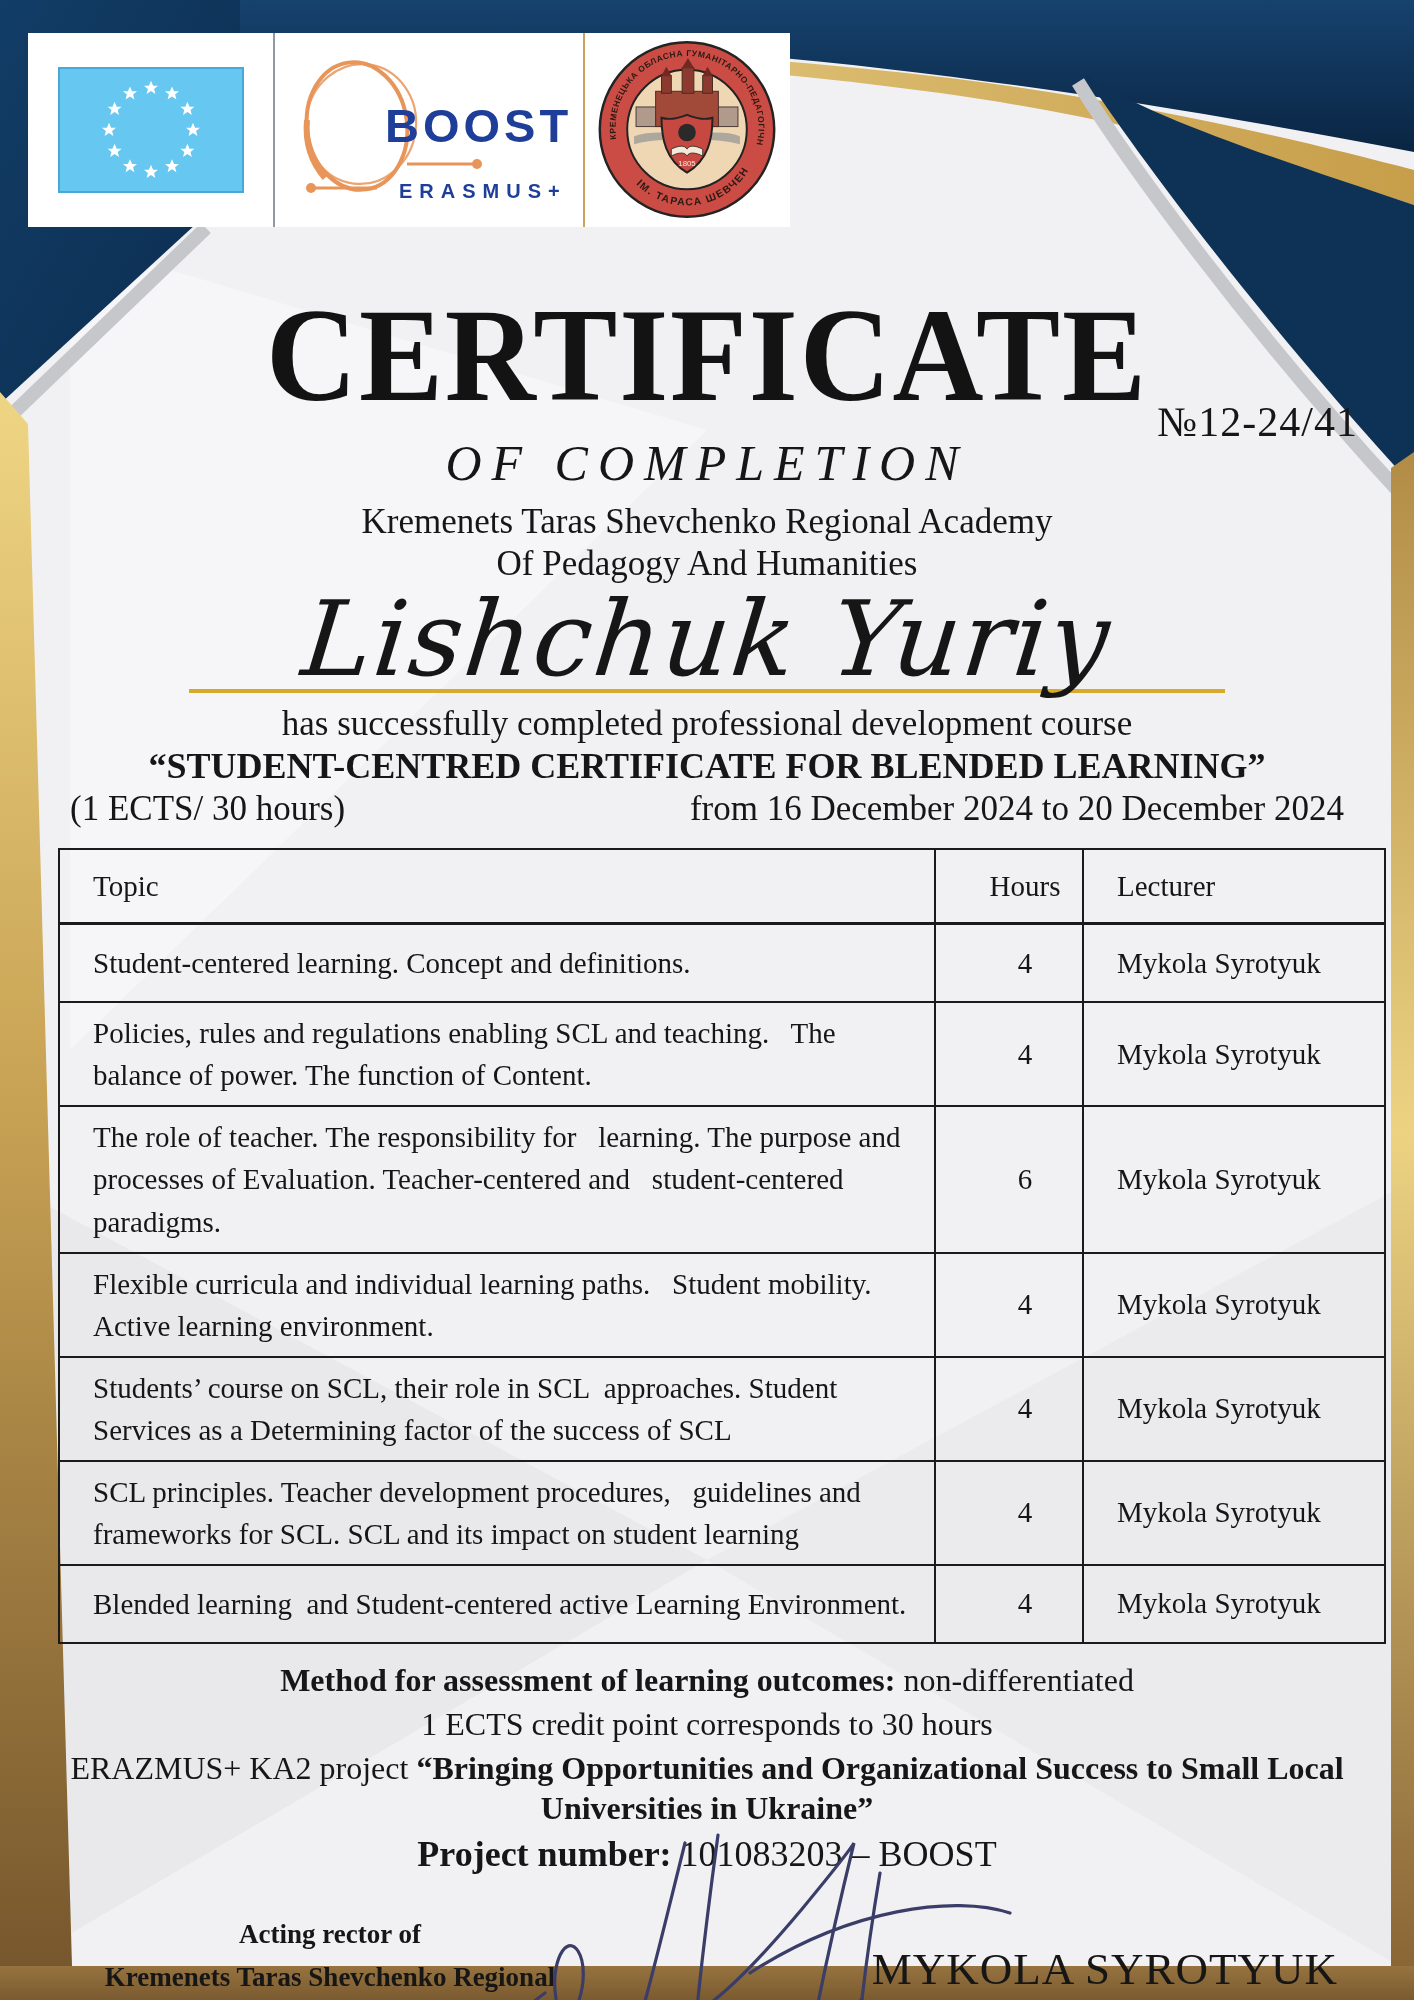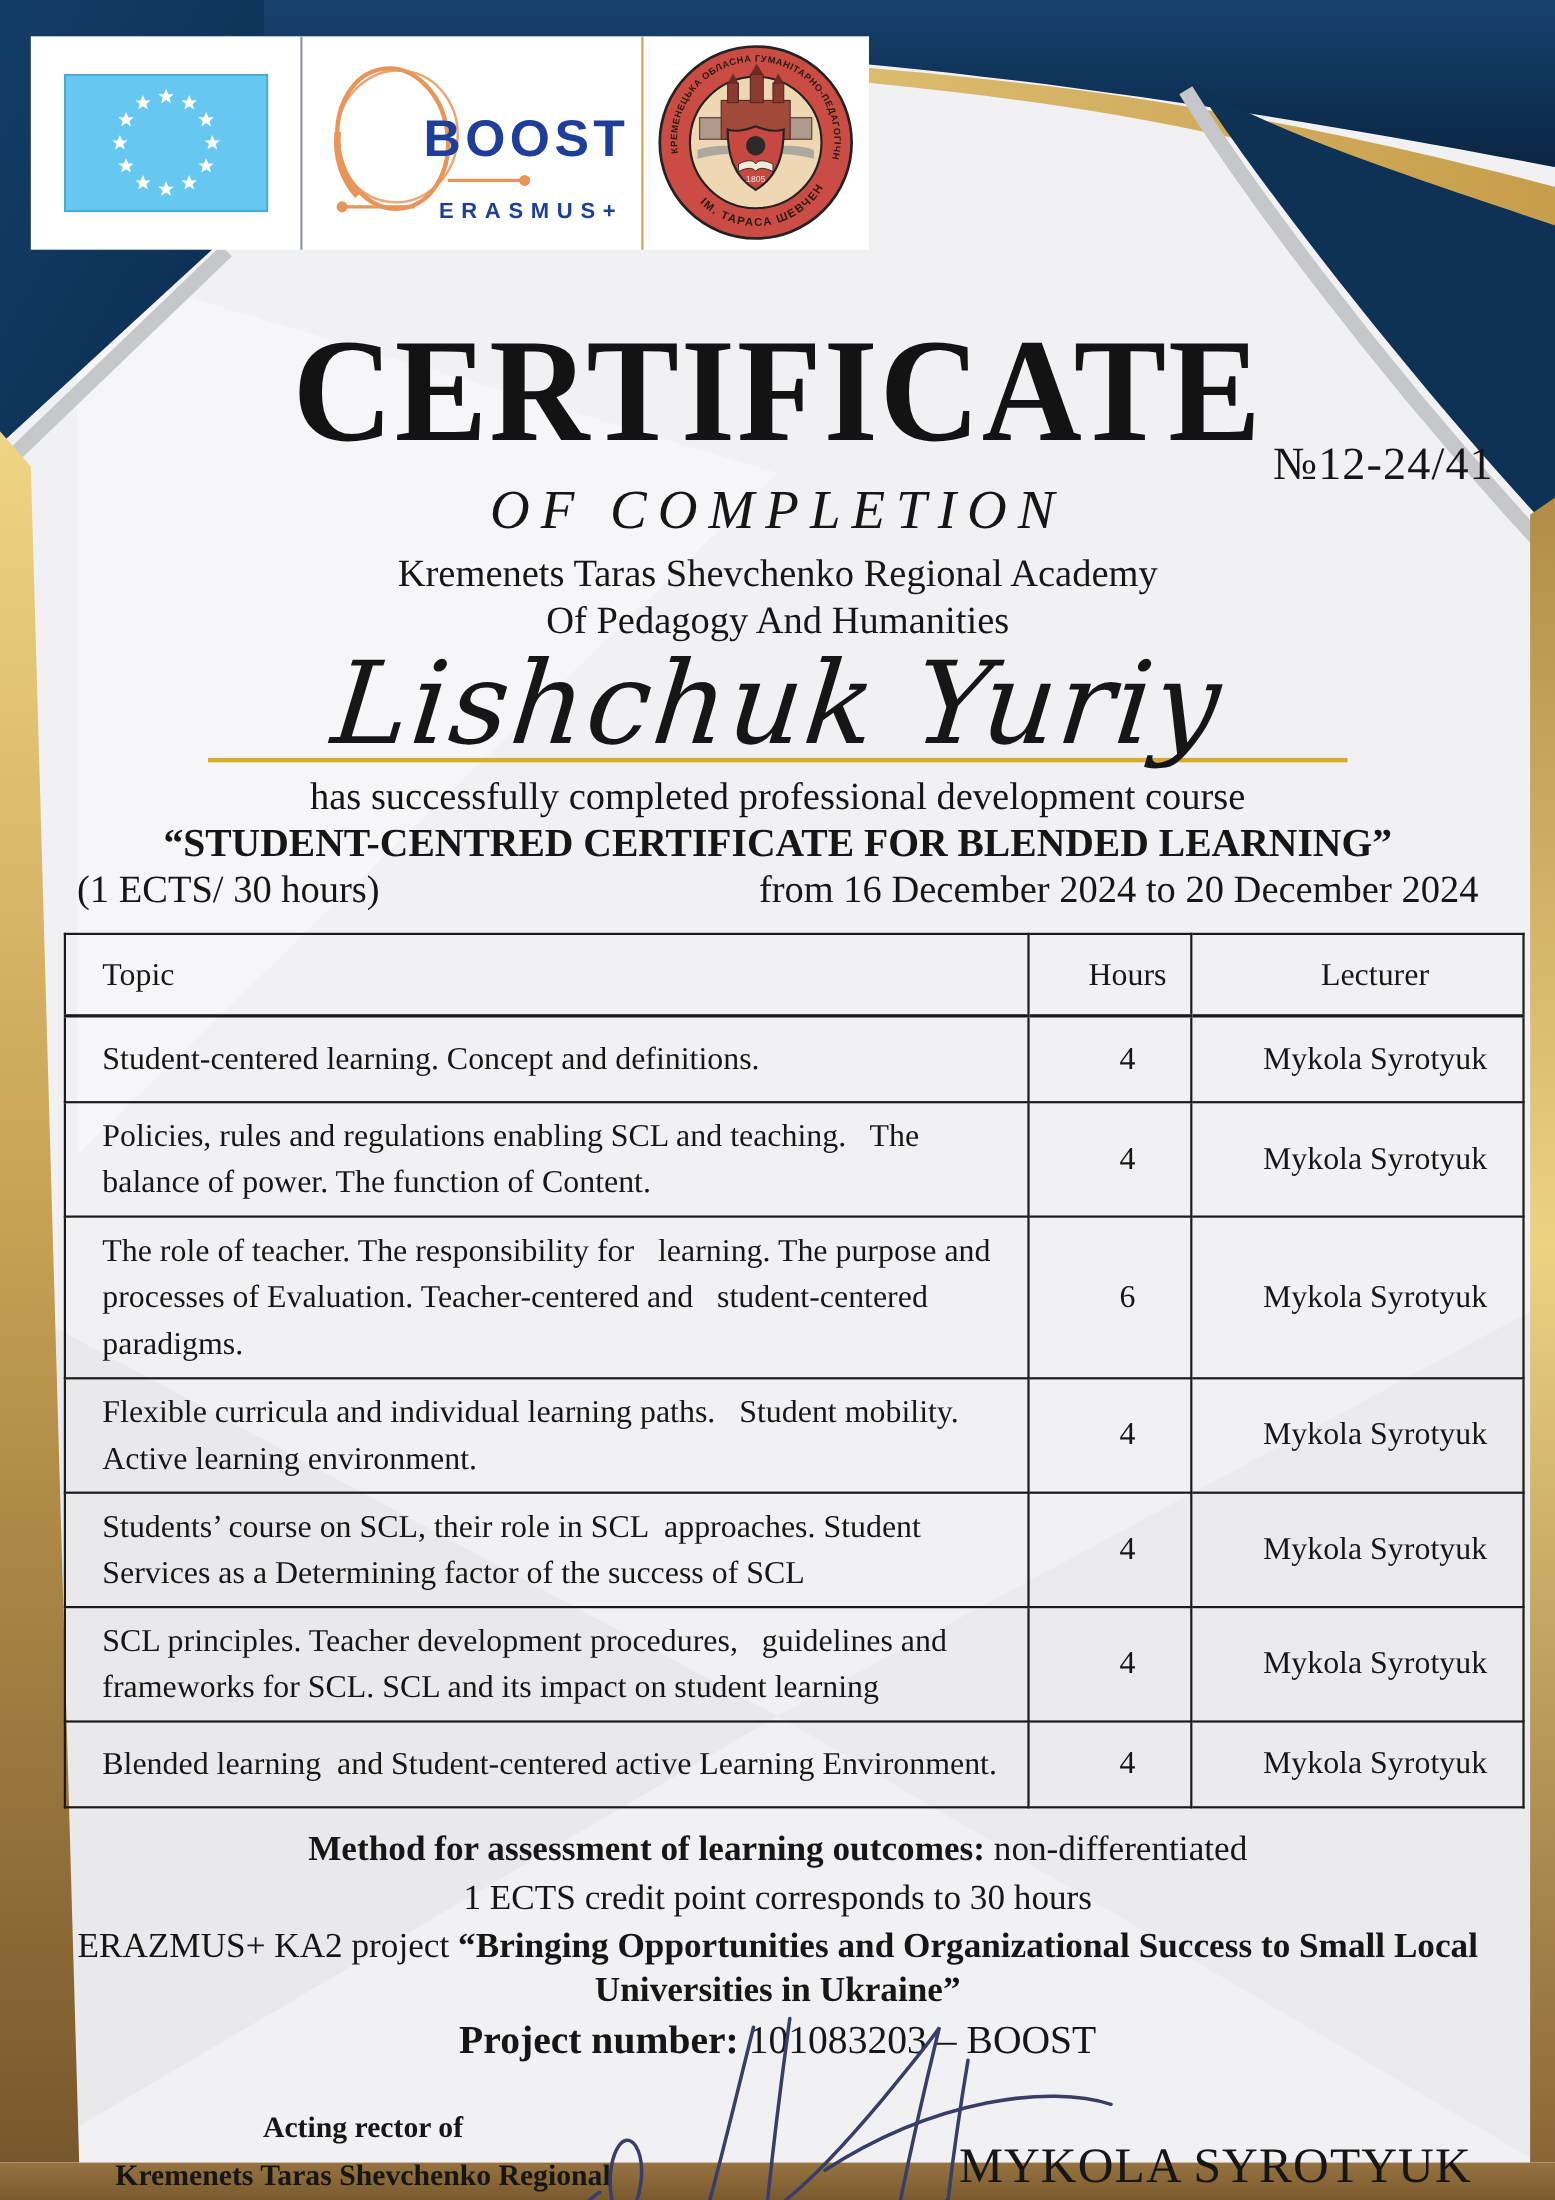--- a/index.html
+++ b/index.html
@@ -47,21 +47,21 @@
   .ects-row { text-align:center; font-size:35px; line-height:1.2; display:flex; justify-content:space-between; gap:58px; }
 
   table.course {
     width:1328px; margin:18px 0 0 -12px; border-collapse:collapse;
     font-size:29px; table-layout:fixed;
   }
   table.course th, table.course td { border:2px solid #1b1b1b; font-weight:400; vertical-align:middle;padding-left:33px; }
   table.course thead th { height:54px; border-bottom-width:3px; }
   th.c-topic, td.c-topic { text-align:left; padding:9px 14px 9px 16px; white-space:pre-wrap; line-height:1.45; }
   th.c-hours, td.c-hours { text-align:center; width:112px; }
-  th.c-lect,  td.c-lect  { text-align:center; padding-left:36px; width:266px; }
+  th.c-lect,  td.c-lect  { text-align:left; padding-left:36px; width:266px; }
   td.c-topic { height:58px; }
 
   .note { text-align:center; font-size:32px; line-height:1.25; margin-top:4px; }
   .note.first { margin-top:16px; }
   .note b { font-weight:700; }
   .note.project-number { font-size:36px; }
 
   .sig-row { position:relative; margin-top:8px; height:170px; }
   .sig-left {
     position:absolute; left:20px; top:28px; width:480px; text-align:center;

